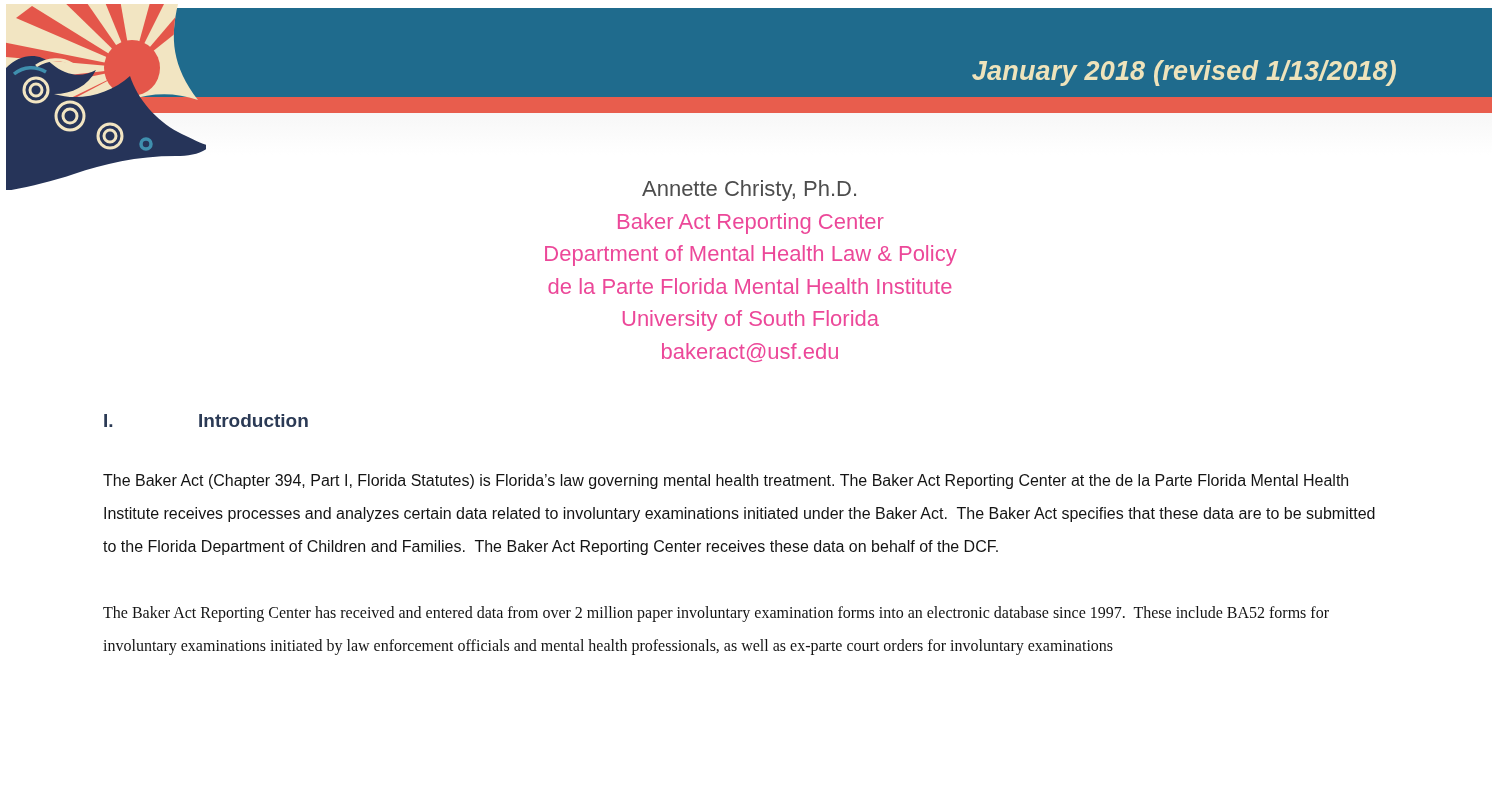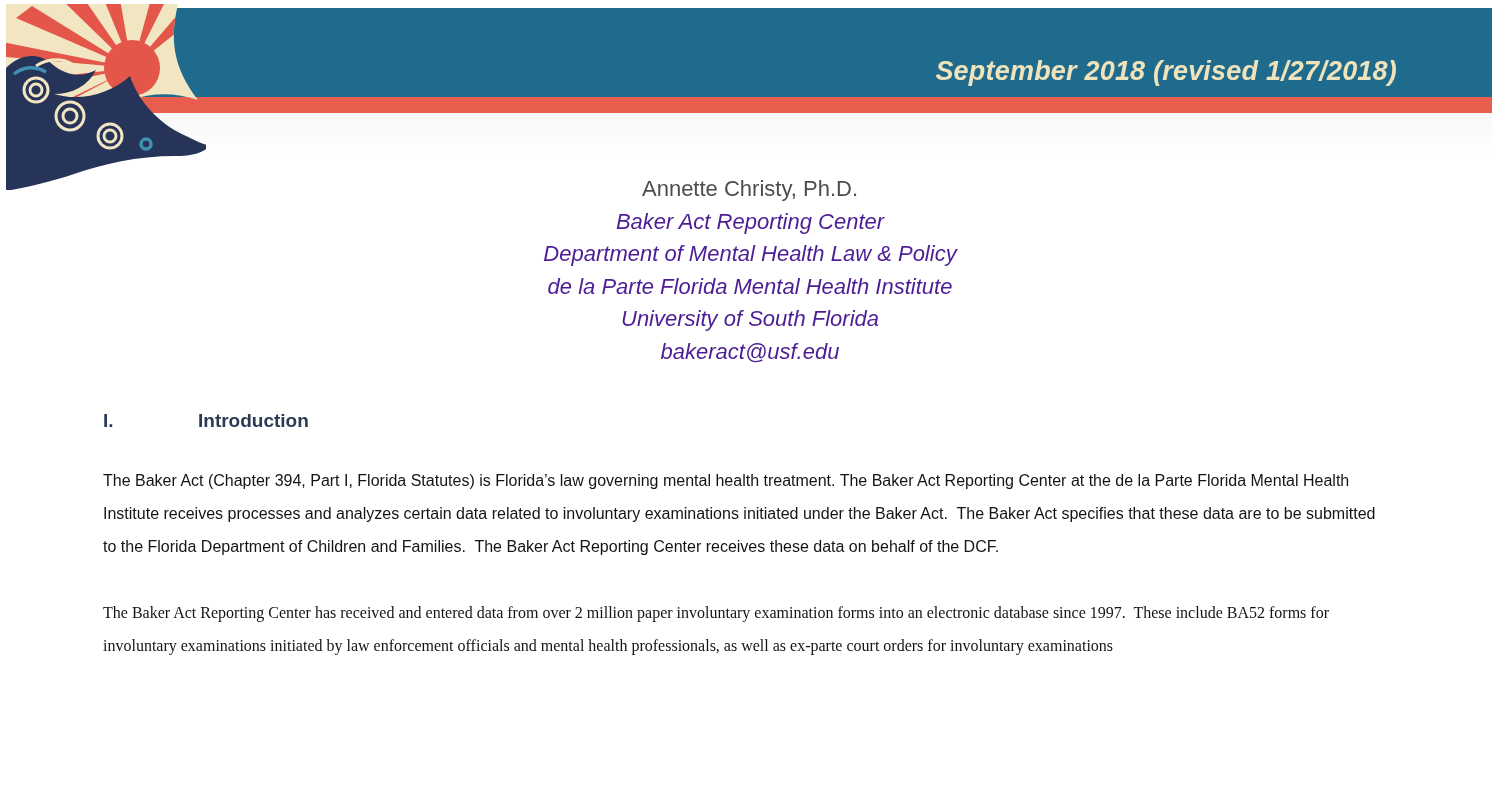--- a/index.html
+++ b/index.html
@@ -68,21 +68,21 @@
     color: #203864;
     line-height: 1.3;
   }
   .byline {
     margin-top: 0;
     text-align: center;
     font-size: 22px;
     line-height: 32.5px;
   }
   .author { color: #4d4d4d; }
-  .affil { font-style: italic; color: #4c1d95; }
+  .affil { color: #ec4899; }
 
   
   .section-heading {
     margin: 34px 120px 0 103px;
     font-size: 19px;
     font-weight: bold;
     color: #2b3a55;
     line-height: 38px;
   }
   .section-number { display: inline-block; width: 95px; }
@@ -97,21 +97,21 @@
   }
   .body-para + .body-para { margin-top: 0; font-family: Liberation Serif, serif; }
 </style>
 </head>
 <body>
 
 <div class="page">
 
   <header class="banner">
     <div class="banner-teal">
-      <div class="banner-date">September 2018 (revised 1/27/2018)</div>
+      <div class="banner-date">January 2018 (revised 1/13/2018)</div>
     </div>
     <div class="banner-stripe"></div>
     <div class="banner-shade"></div>
 
     <div class="logo">
       <svg viewBox="0 0 200 186" width="200" height="186" xmlns="http://www.w3.org/2000/svg" aria-hidden="true">
         <defs>
           <clipPath id="creamClip">
             <path d="M0,0 H172 C164,34 166,62 192,96 C156,84 122,92 94,112 C64,134 32,158 0,180 Z"></path>
           </clipPath>

